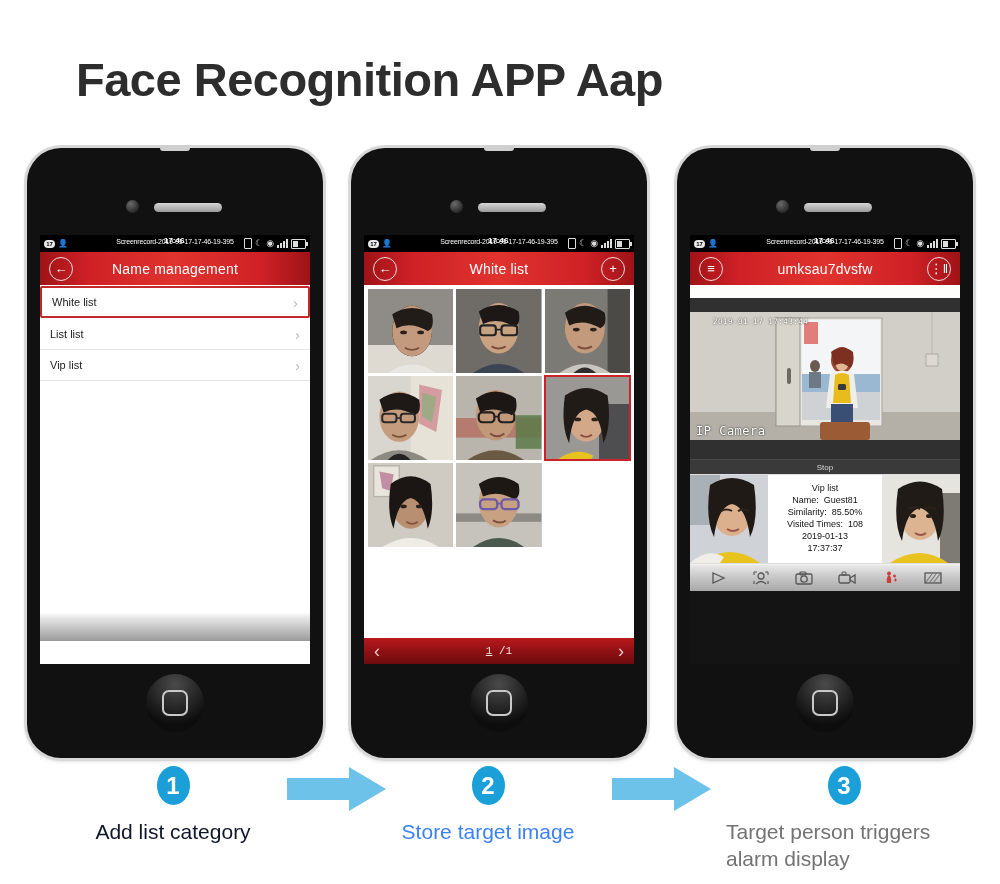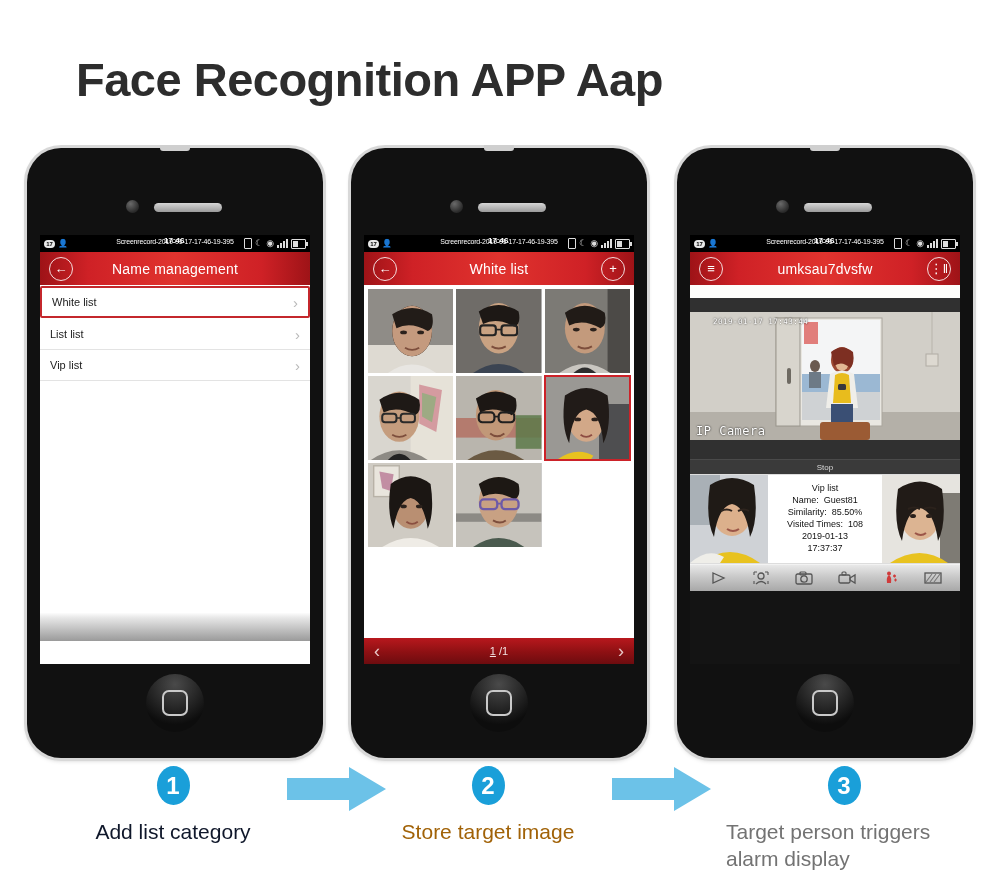--- a/index.html
+++ b/index.html
@@ -114,21 +114,21 @@
   .face-cell.sel{outline:2px solid #cc2229;outline-offset:-1px;}
   .face-cell.empty{background:#fff;}
   .face-svg{display:block;width:100%;height:100%;}
   .p2-filler{background:#fff;flex:1;}
   .pager{
     height:26px;background:linear-gradient(180deg,#b8181d 0%,#8d1013 55%,#6d0c0f 100%);
     display:flex;align-items:center;justify-content:space-between;padding:0 10px;color:#f0d3d3;
     border-top:2px solid #fff;
   }
   .pager .arr{font-size:18px;line-height:1;color:#e8c9c9;font-weight:300;}
-  .pager .num{font-size:11px;color:#f2e2e2;}
+  .pager .num{font-size:11px;color:#f2e2e2;font-family:Liberation Mono, monospace;}
   .pager .num u{text-decoration:underline;}
   
   .p3-whitestrip{height:13px;background:#fdfdfb;}
   .video-box{
     position:relative;height:176px;background:#303030;overflow:hidden;
   }
   .video-inner{position:absolute;left:0;right:0;top:14px;height:128px;overflow:hidden;}
   .vid-ts{
     position:absolute;left:23px;top:19px;font-size:7.5px;color:#fff;
     font-family:"DejaVu Sans Mono",monospace;letter-spacing:.5px;z-index:3;
@@ -582,19 +582,19 @@
       <polygon points="0,13 62,13 62,2 99,24 62,46 62,35 0,35" fill="#6cc2e8"></polygon>
     </svg>
 </div>
 
 <div class="step" style="left:92px;top:766px;width:162px;">
   <div class="step-badge" style="background:#1a9fd9;">1</div>
   <div class="step-label" style="color:#0f172a;">Add list category</div>
 </div>
 <div class="step" style="left:392px;top:766px;width:192px;">
   <div class="step-badge" style="background:#1a9fd9;">2</div>
-  <div class="step-label" style="color:#a16207;">Store target image</div>
+  <div class="step-label" style="color:#3b82f6;">Store target image</div>
 </div>
 <div class="step" style="left:726px;top:766px;width:236px;">
   <div class="step-badge" style="background:#1a9fd9;">3</div>
   <div class="step-label" style="color:#737373;text-align:left;">Target person triggers
 alarm display</div>
 </div>
 
 </body></html>

